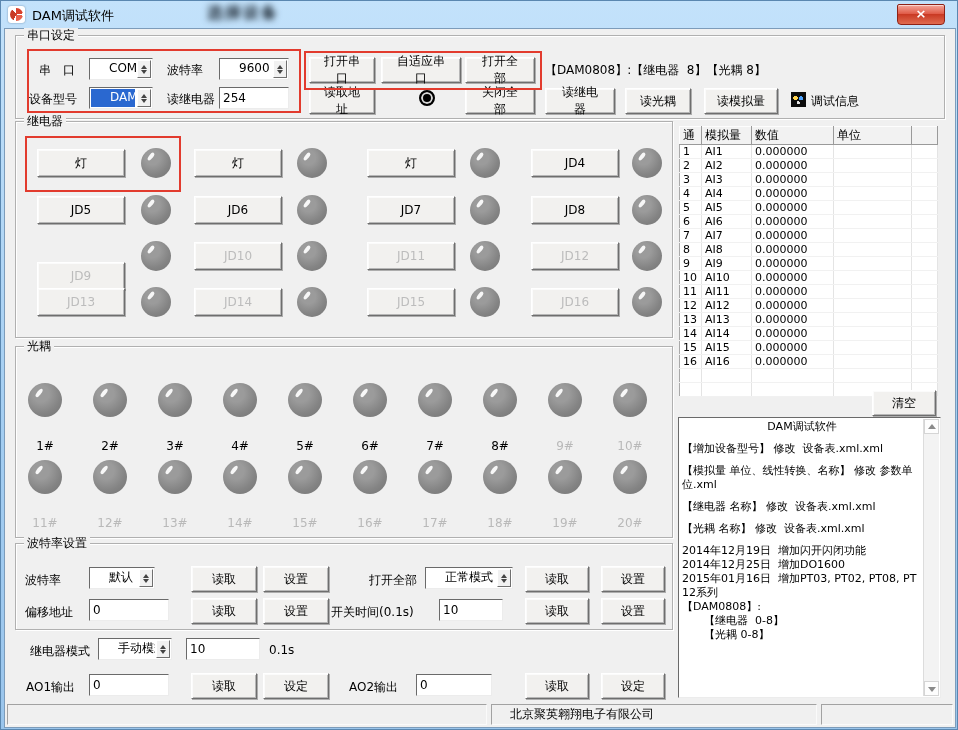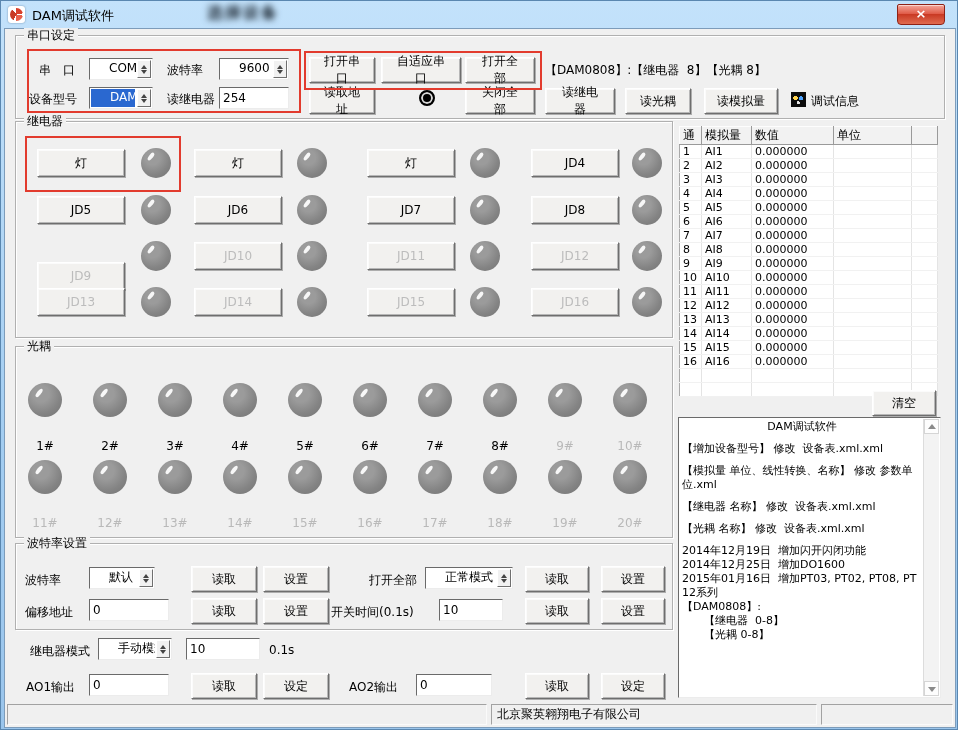--- a/index.html
+++ b/index.html
@@ -55,21 +55,21 @@
   .log-line{white-space:pre-wrap;word-break:break-all;min-height:14px;}
   .log-line:empty{min-height:8px;}
   .log-line.first{text-align:center;}
   .scroll{position:absolute;right:1px;top:1px;width:15px;bottom:1px;background:#f3f3f3;border-left:1px solid #dcdcdc;}
   .sup,.sdn{position:absolute;left:0;width:15px;height:15px;background:#fdfdfd;border:1px solid #d5d5d5;box-sizing:border-box;}
   .sup{top:0;} .sdn{bottom:0;}
   .sup::after,.sdn::after{content:"";position:absolute;left:3px;}
   .sup::after{top:4px;border-left:4px solid transparent;border-right:4px solid transparent;border-bottom:5px solid #8a8a8a;}
   .sdn::after{top:5px;border-left:4px solid transparent;border-right:4px solid transparent;border-top:5px solid #8a8a8a;}
   .spanel{position:absolute;top:675px;height:21px;border:1px solid;border-color:#a2a2a2 #fafafa #fafafa #a2a2a2;box-sizing:border-box;
-    font-size:12px;line-height:19px;padding-left:5px;color:#000;background:#f0f0f0;white-space:nowrap;overflow:hidden;}
+    font-size:12px;line-height:19px;padding-left:18px;color:#000;background:#f0f0f0;white-space:nowrap;overflow:hidden;}
 </style>
 </head>
 <body>
 
 <div class="window">
   <div class="titlebar">
     <span class="app-icon"></span>
     <span class="title-text">DAM调试软件</span>
     <span class="ghost-text">选择设备</span>
     <div class="close-btn">

